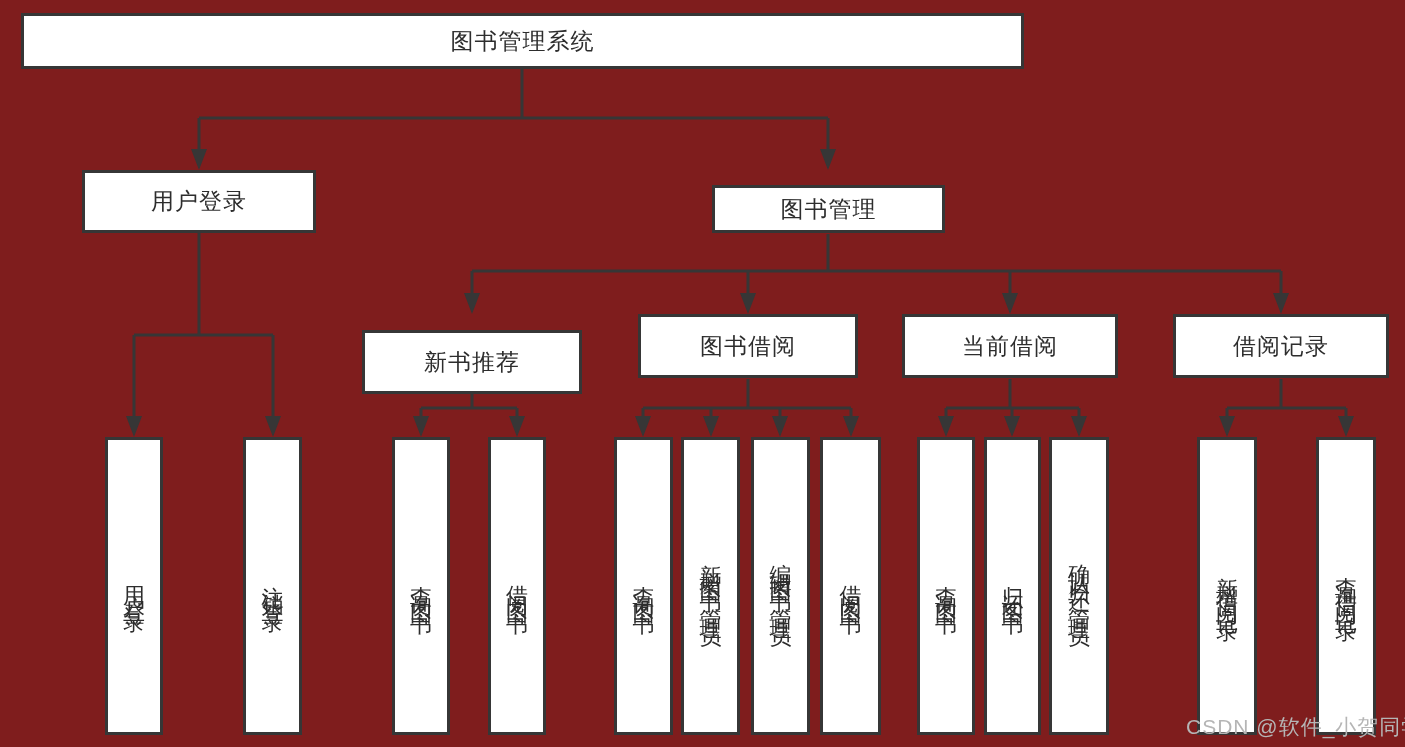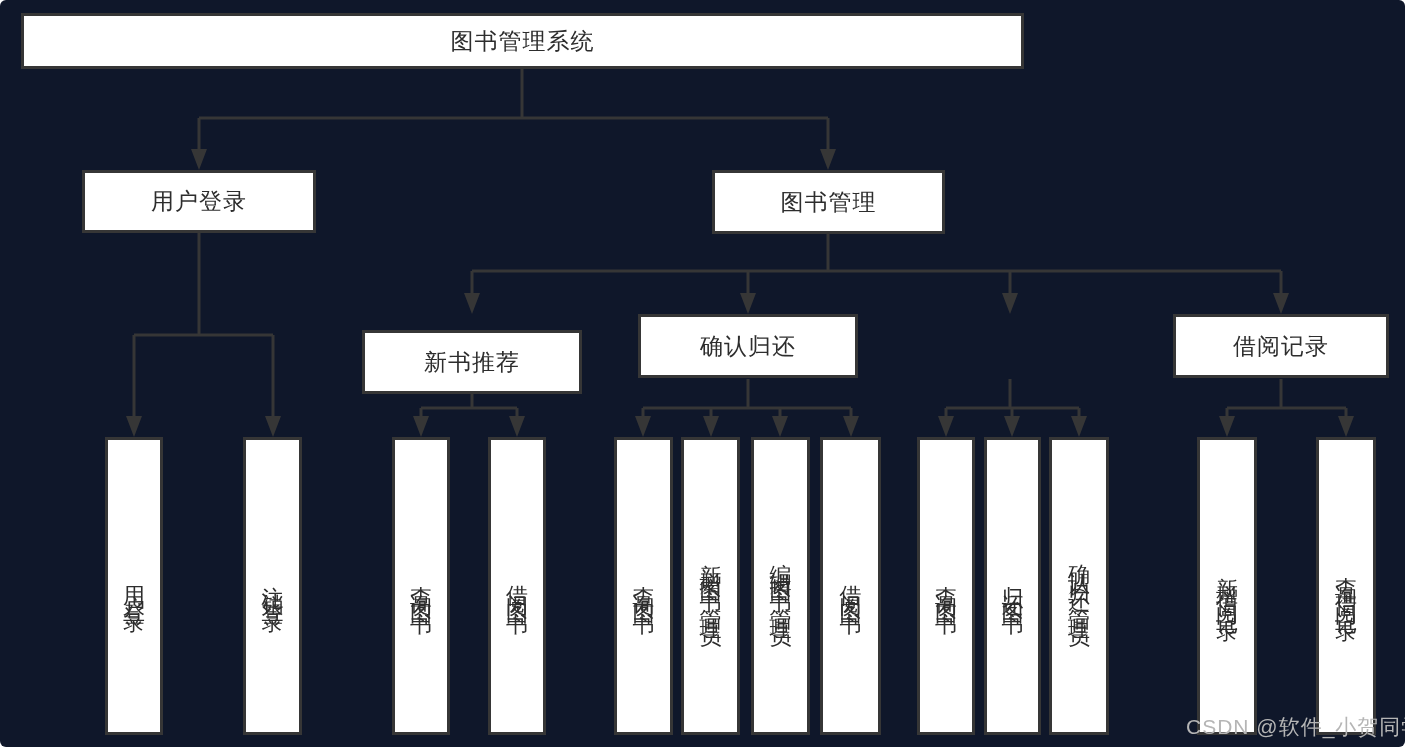--- a/index.html
+++ b/index.html
@@ -6,23 +6,22 @@
     --line:#363636;
     --border:#363636;
     --text:#2d2d2d;
     --watermark:#b5b5b5;
   }
   html,body{margin:0;padding:0;background:#ffffff;}
   body{font-family:"Liberation Sans","DejaVu Sans",sans-serif;}
   .stage{
     position:relative;
     width:1405px;height:747px;
-    background:#0f172a;
+    background:#7f1d1d;
     overflow:hidden;
-    border-radius:6px;
   }
   .connectors{
     position:absolute;left:0;top:0;width:1405px;height:747px;
   }
   .box{
     position:absolute;
     box-sizing:border-box;
     border:3px solid var(--border);
     background:#ffffff;
     display:flex;
@@ -109,24 +108,25 @@
       M938 416 L954 416 L946 437 Z
       M1004 416 L1020 416 L1012 437 Z
       M1071 416 L1087 416 L1079 437 Z
       M1219 416 L1235 416 L1227 437 Z
       M1338 416 L1354 416 L1346 437 Z"></path>
   </svg>
 
   <div class="box" style="left:21px;top:13px;width:1003px;height:56px">图书管理系统</div>
 
   <div class="box" style="left:82px;top:170px;width:234px;height:63px">用户登录</div>
-  <div class="box" style="left:712px;top:170px;width:233px;height:64px">图书管理</div>
+  <div class="box" style="left:712px;top:185px;width:233px;height:48px">图书管理</div>
 
   <div class="box" style="left:362px;top:330px;width:220px;height:64px">新书推荐</div>
-  <div class="box" style="left:638px;top:314px;width:220px;height:64px">确认归还</div>
+  <div class="box" style="left:638px;top:314px;width:220px;height:64px">图书借阅</div>
+  <div class="box" style="left:902px;top:314px;width:216px;height:64px">当前借阅</div>
   <div class="box" style="left:1173px;top:314px;width:216px;height:64px">借阅记录</div>
 
   <div class="box leaf" style="left:105px;top:437px;width:58px;height:298px">用户登录</div>
   <div class="box leaf" style="left:243px;top:437px;width:59px;height:298px">注销登录</div>
 
   <div class="box leaf" style="left:392px;top:437px;width:58px;height:298px">查询图书</div>
   <div class="box leaf" style="left:488px;top:437px;width:58px;height:298px">借阅图书</div>
 
   <div class="box leaf" style="left:614px;top:437px;width:59px;height:298px">查询图书</div>
   <div class="box leaf" style="left:681px;top:437px;width:59px;height:298px">新增图书（管理员）</div>

